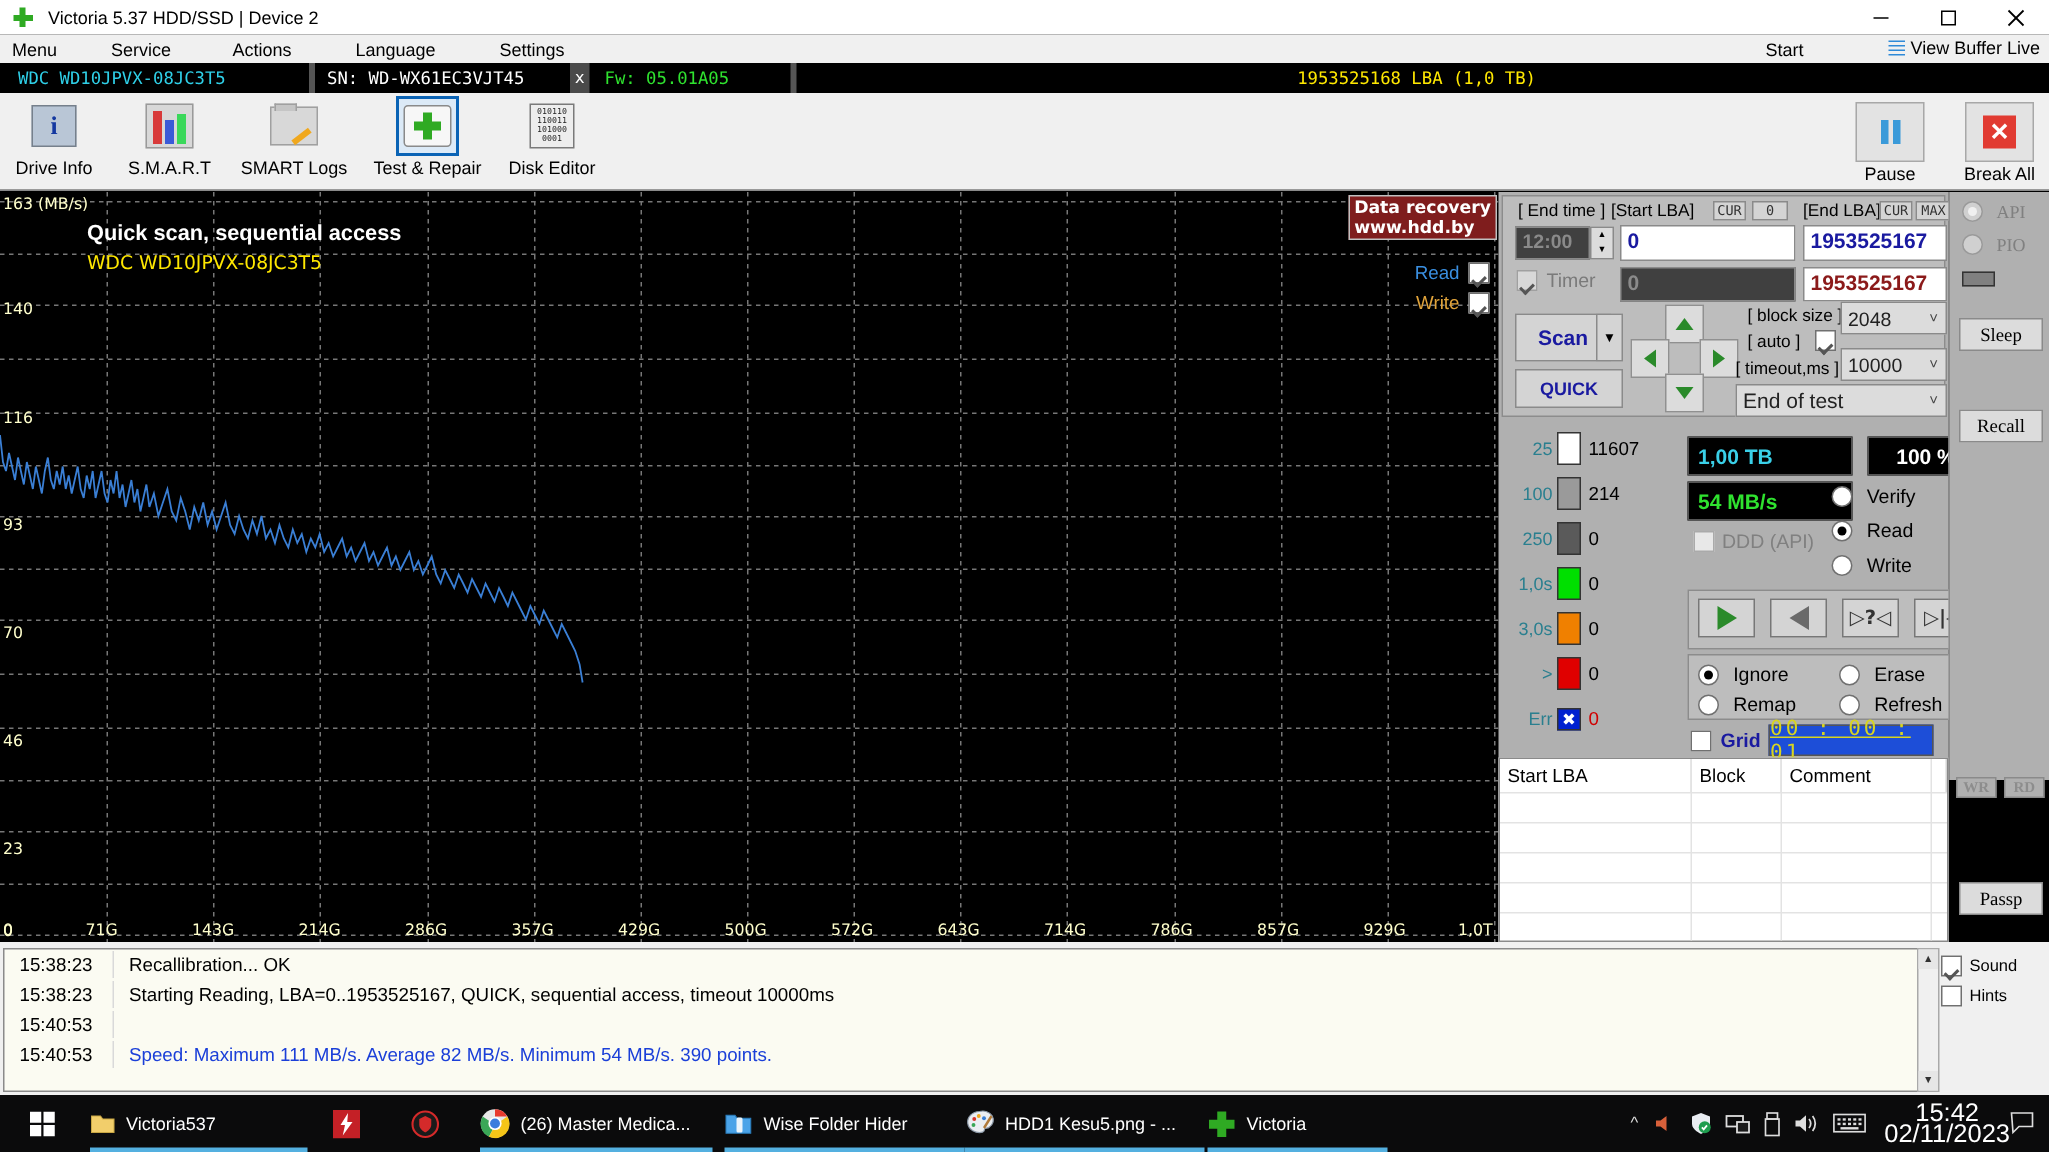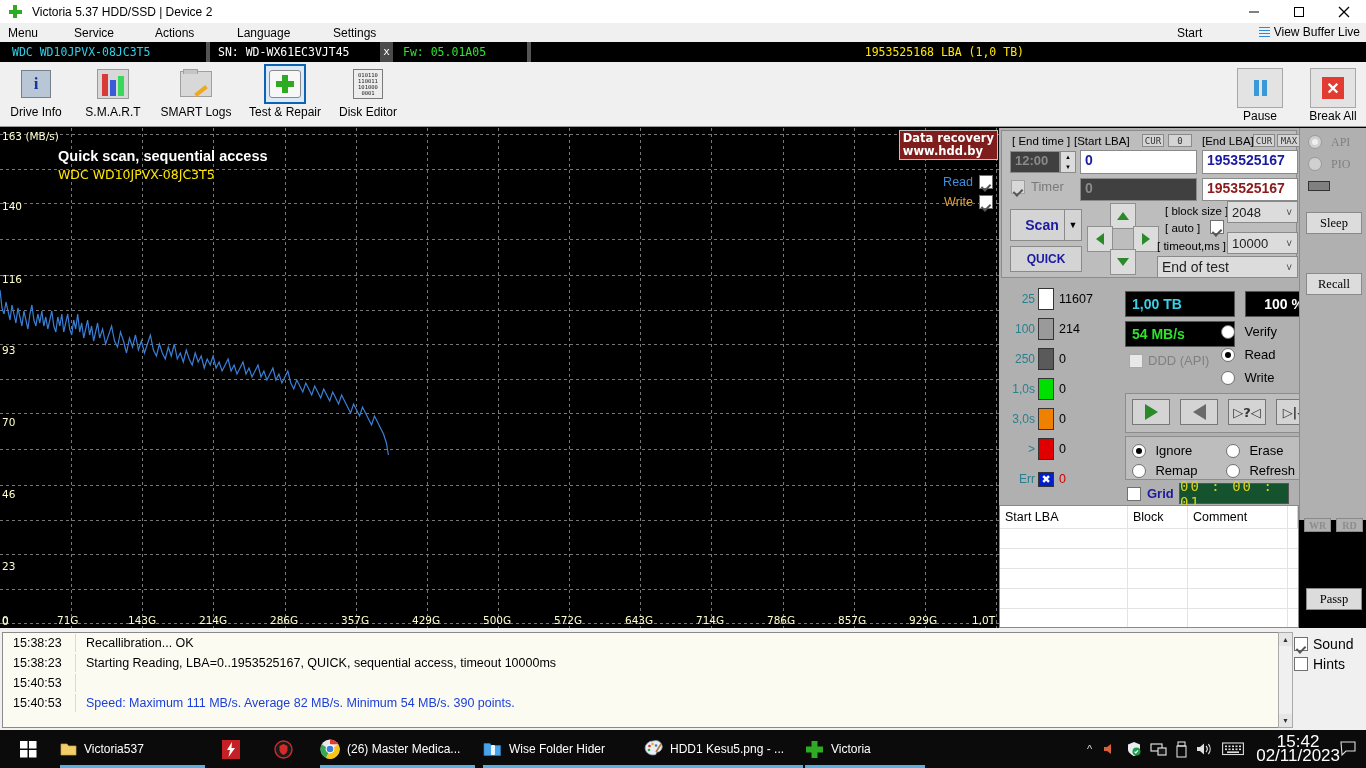--- a/index.html
+++ b/index.html
@@ -146,23 +146,23 @@
                     border-radius:50%; background:#000; }
   .radio.dim { background:#d0d0d0; border-color:#9a9a9a; }
   .radio.dim.on:after { background:#f0f0f0; }
   .rlbl { font-size:13px; color:#000; margin-left:5px; vertical-align:middle; }
   .rlbl.dim { color:#808080; }
 
   .navbtn { position:absolute; width:38px; height:26px; background:#d4d4d4; border:1px solid #777;
             display:flex; align-items:center; justify-content:center; }
   .grp { position:absolute; background:#bdbdbd; border:1px solid #8c8c8c; }
 
-  .lcd { position:absolute; background:#14532d; border:1px solid #555; color:#d8d420;
+  .lcd { position:absolute; background:#1d4ed8; border:1px solid #555; color:#d8d420;
          font-family:"DejaVu Sans Mono", monospace; font-size:14px; letter-spacing:2px;
-         display:flex; align-items:center; justify-content:center; }
+         display:flex; align-items:center; justify-content:center;text-decoration:underline; }
 
   .table { position:absolute; left:999px; top:505px; width:300px; height:123px; background:#fff;
            border:1px solid #8a8a8a; }
   .th { position:absolute; top:0; height:22px; font-size:12.5px; color:#000; padding-left:5px;
         line-height:22px; border-right:1px solid #d4d4d4; }
   .tr-line { position:absolute; left:0; width:298px; height:1px; background:#e3e3e3; }
   .tcol { position:absolute; top:0; width:1px; height:121px; background:#e3e3e3; }
 
   
   .strip { position:absolute; left:1299px; top:128px; width:67px; height:392px; background:#b0b0b0;
@@ -178,21 +178,21 @@
   .logrow { height:20px; display:flex; align-items:center; font-size:12.5px; color:#000; }
   .logtime { width:72px; padding-left:10px; }
   .logsep { width:1px; height:18px; background:#d9d9d9; }
   .logtxt { padding-left:10px; }
   .logtxt.blue { color:#1b3fd8; }
   .scroll { position:absolute; right:73px; top:4px; width:15px; height:96px; background:#f0f0f0;
             border:1px solid #a9a9a9; }
   .scroll .arr { position:absolute; left:0; width:13px; height:13px; background:#e6e6e6;
                  display:flex; align-items:center; justify-content:center; font-size:7px; color:#333;}
   .chkpanel { position:absolute; right:2px; top:6px; width:70px; }
-  .chkrow { display:flex; align-items:center; height:20px; font-size:14px; }
+  .chkrow { display:flex; align-items:center; height:20px; font-size:11px; }
   .chkrow .cb { margin-right:5px; }
 
   
   .taskbar { position:absolute; left:0; top:730px; width:1366px; height:38px; background:#0b0b0c; }
   .tb-item { position:absolute; top:0; height:38px; display:flex; align-items:center; color:#fff;
              font-size:12px; }
   .tb-item .tl { margin-left:7px; white-space:nowrap; }
   .tb-underline { position:absolute; bottom:0; height:3px; background:#54b0e0; }
   .tray { position:absolute; right:0; top:0; height:38px; display:flex; align-items:center; color:#fff; }
   .clock { text-align:center; font-size:17px; line-height:14px; margin-right:0; }

